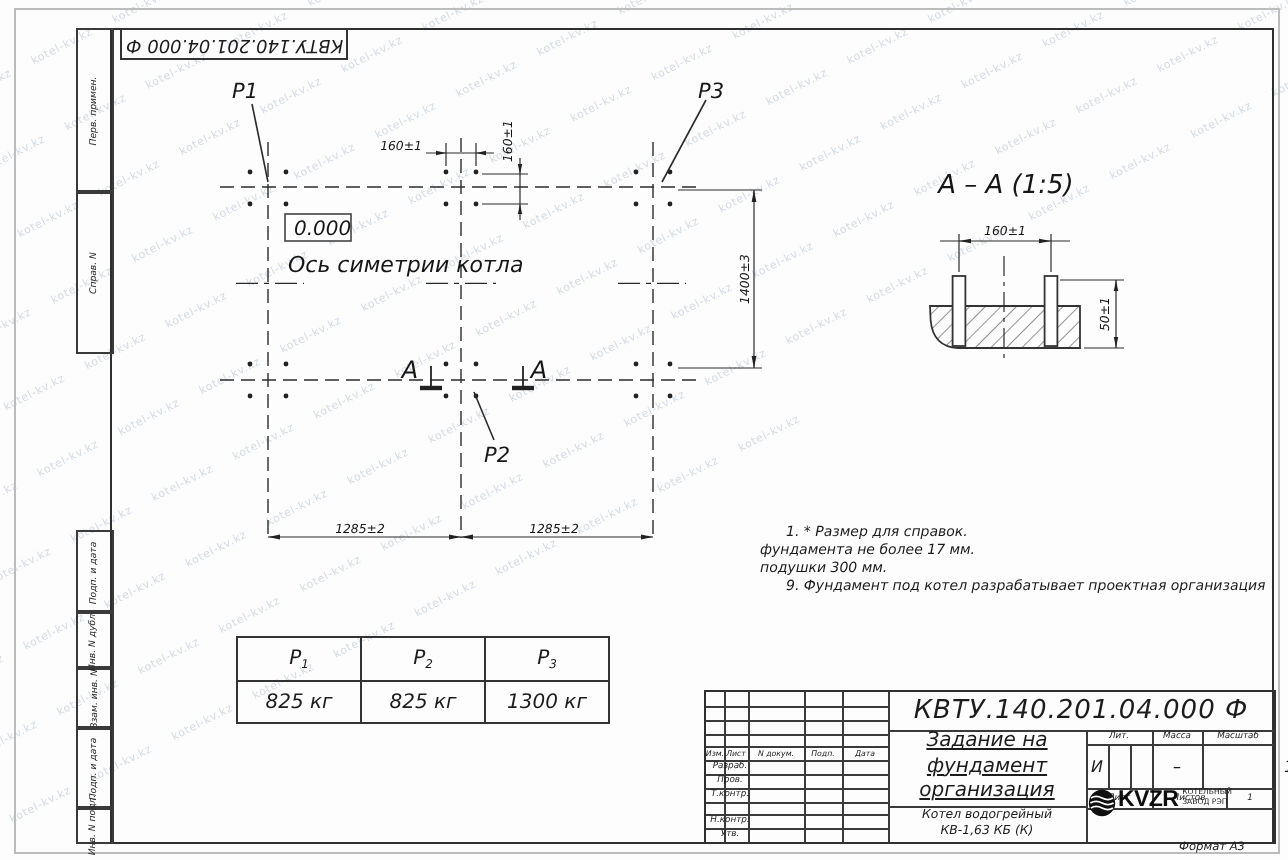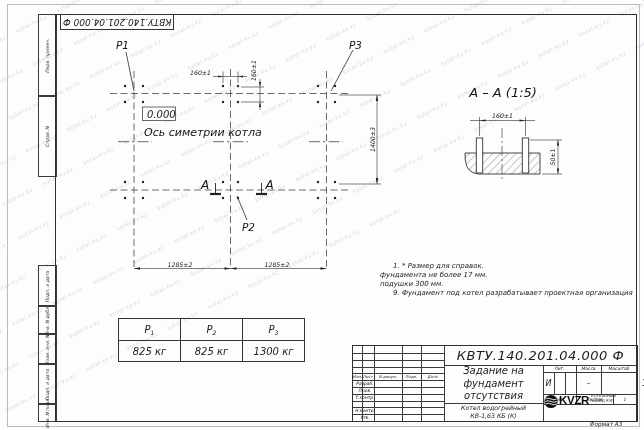--- a/index.html
+++ b/index.html
@@ -276,24 +276,24 @@
     <div class="cell hcol" style="left:68px;top:27.3px;width:23px;height:6.8px;">Дата</div>
 
     <div class="cell lab" style="left:0;top:34.1px;width:21px;height:6.8px;">Разраб.</div>
     <div class="cell lab" style="left:0;top:40.9px;width:21px;height:6.8px;">Пров.</div>
     <div class="cell lab" style="left:0;top:47.7px;width:21px;height:6.8px;">Т.контр.</div>
     <div class="cell lab" style="left:0;top:54.5px;width:21px;height:6.8px;"></div>
     <div class="cell lab" style="left:0;top:61.4px;width:21px;height:6.8px;">Н.контр.</div>
     <div class="cell lab" style="left:0;top:68.2px;width:21px;height:6.8px;">Утв.</div>
 
     <div class="cell tb-desig" style="left:91px;top:0;width:193px;height:19px;">КВТУ.140.201.04.000  Ф</div>
-    <div class="cell tb-title" style="left:91px;top:19px;width:99px;height:38px;">
+    <div class="cell tb-title" style="left:91px;top:19px;width:99px;height:38px;text-decoration:underline;">
       <div>Задание на</div>
       <div>фундамент</div>
-      <div>отсутствия</div>
+      <div>организация</div>
     </div>
     <div class="cell tb-prod" style="left:91px;top:57px;width:99px;height:18px;">
       <div>Котел водогрейный</div>
       <div>КВ-1,63  КБ  (К)</div>
     </div>
 
     <div class="cell small5" style="left:190px;top:19px;width:33px;height:7px;">Лит.</div>
     <div class="cell small5" style="left:223px;top:19px;width:25px;height:7px;">Масса</div>
     <div class="cell small5" style="left:248px;top:19px;width:36px;height:7px;">Масштаб</div>
     <div class="cell val8" style="left:190px;top:26px;width:11px;height:22px;">И</div>

